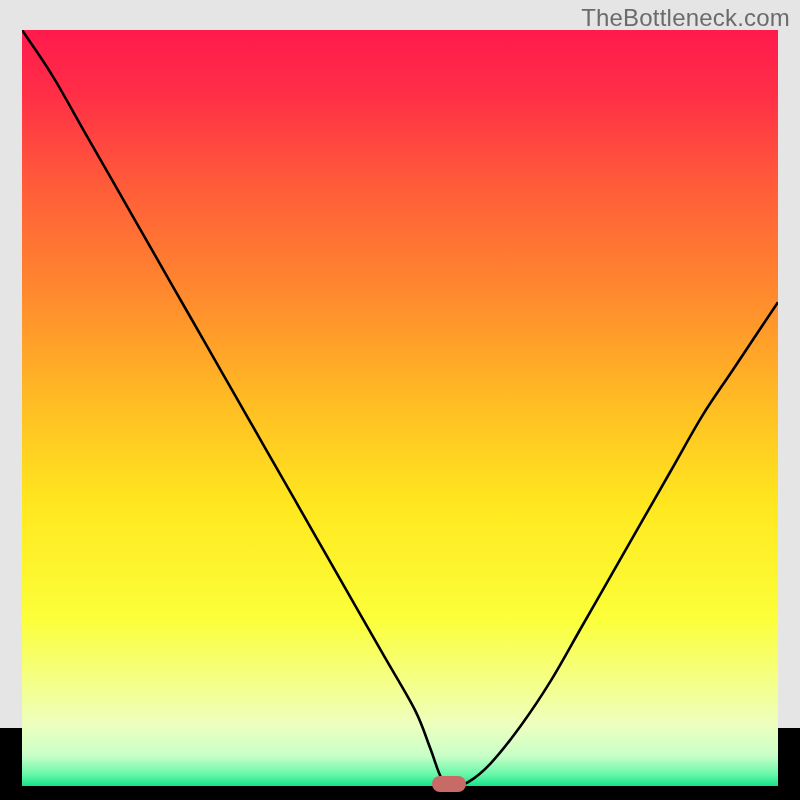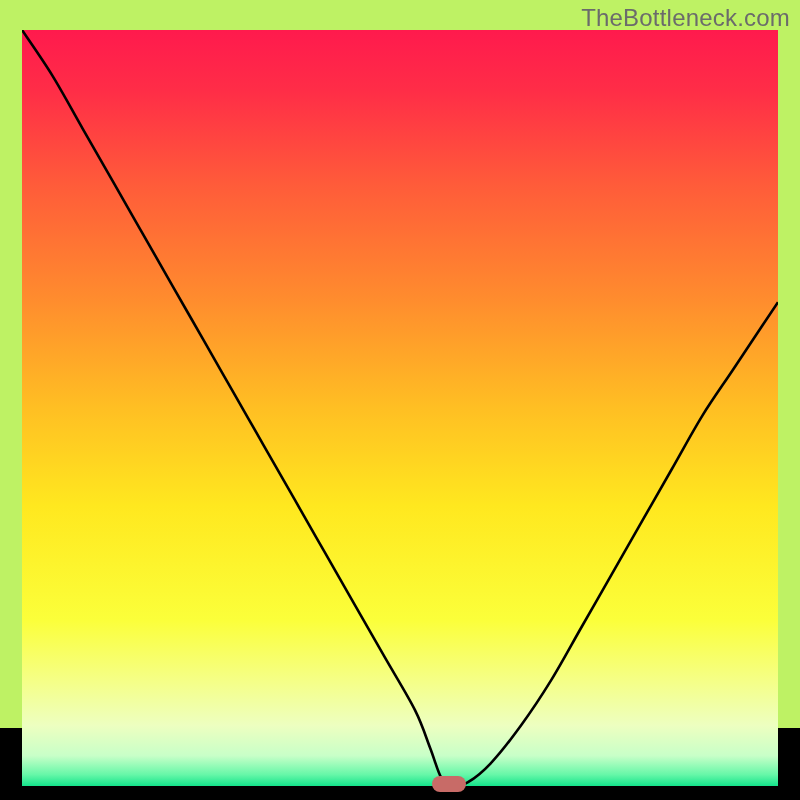--- a/index.html
+++ b/index.html
@@ -8,21 +8,21 @@
     width: 800px;
     height: 800px;
     background: #000;
     overflow: hidden;
     font-family: Arial, Helvetica, sans-serif;
   }
   .frame {
     position: relative;
     width: 800px;
     height: 728px;
-    background: #bef264;
+    background: #e5e5e5;
   }
   .watermark {
     position: absolute;
     top: 4px;
     right: 10px;
     color: #6b6b6b;
     font-size: 24px;
     font-weight: 500;
     letter-spacing: 0.2px;
     z-index: 5;

